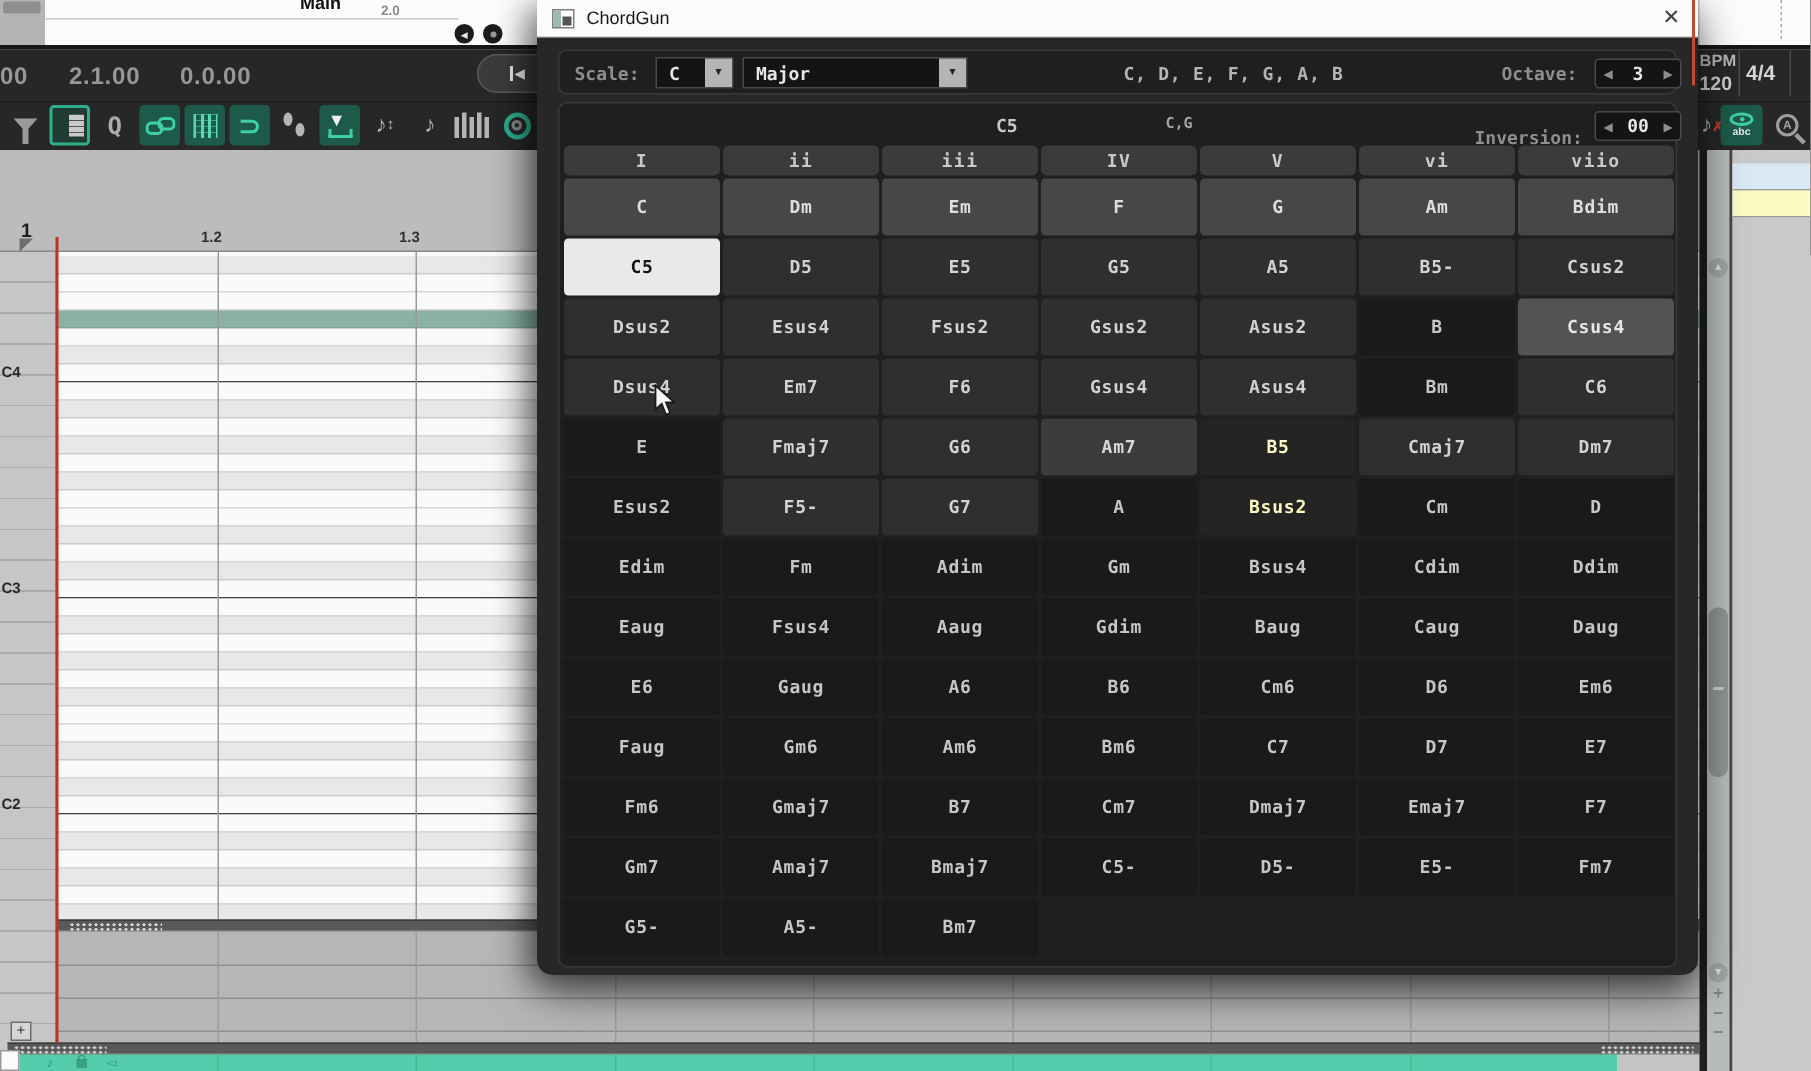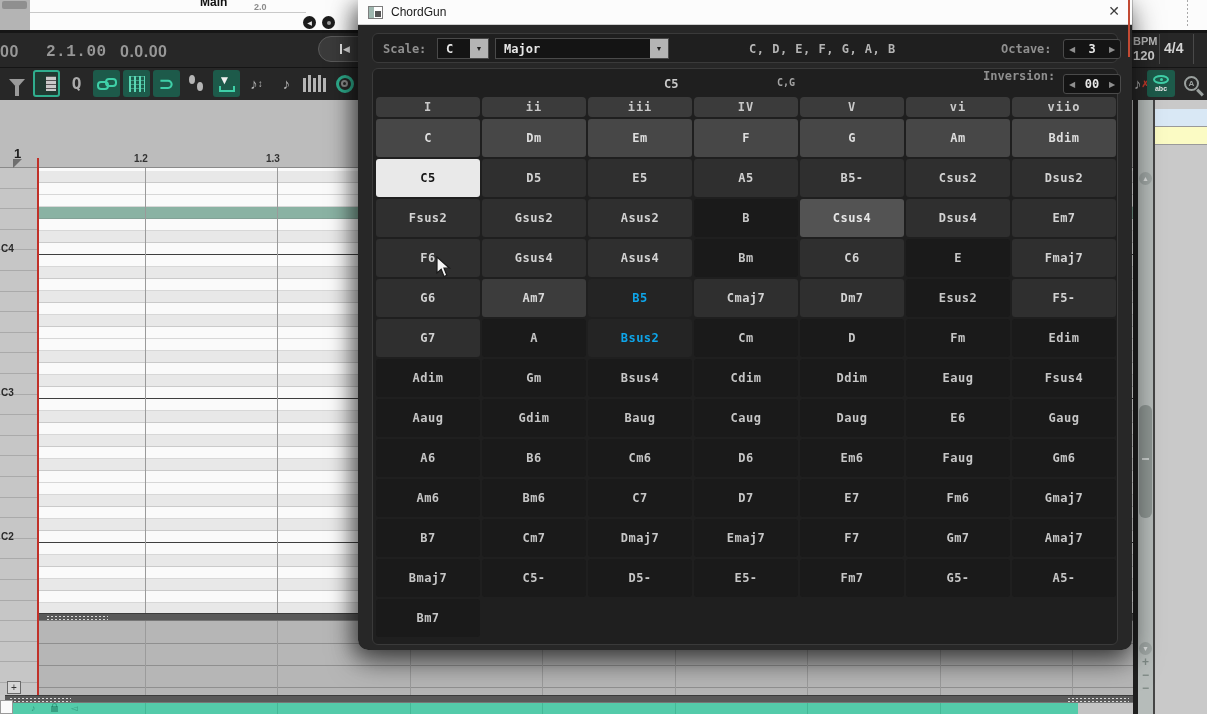--- a/index.html
+++ b/index.html
@@ -142,35 +142,35 @@
   .dd-text{ flex:1; color:#e6e6e6; font-size:12px; padding:3px 0 0 8px; }
   .dd-btn{ width:18px; height:19px; background:#b4b4b4; display:flex; align-items:center; justify-content:center;
      font-size:7px; color:#222; }
   .notes-display{ position:absolute; left:376px; top:8px; font-size:12px; color:#b4b4b4; letter-spacing:.5px; }
   .spinner{ position:absolute; top:5px; width:58px; height:20px; background:#141414; border:1px solid #4a4a4a;
      border-radius:3px; display:flex; align-items:center; }
   .spin-arrow{ width:16px; text-align:center; font-size:8px; color:#8f8f8f; }
   .spin-val{ flex:1; text-align:center; font-size:12px; color:#e8e8e8; }
   .cur-chord{ position:absolute; left:291px; top:8px; font-size:12px; color:#c8c8c8; }
   .cur-notes{ position:absolute; left:404px; top:8px; font-size:10px; color:#a3a3a3; }
-  .inv-label{ left:610px; top:0; }
+  .inv-label{ left:610px; top:16px; }
   .degree-row{ position:absolute; left:3px; top:28px; width:740px; display:grid;
      grid-template-columns:repeat(7,1fr); gap:2px; }
   .degree-cell{ height:20px; background:#3b3b3b; border-radius:4px; color:#c9c9c9; font-size:12px;
      display:flex; align-items:center; justify-content:center; letter-spacing:1px; }
   .chord-grid{ position:absolute; left:3px; top:50px; width:740px; display:grid;
      grid-template-columns:repeat(7,1fr); gap:2px; grid-auto-rows:38px; }
   .chord-cell{ border-radius:3px; font-family:"DejaVu Sans Mono",monospace; font-weight:bold; font-size:12px;
      letter-spacing:.5px; display:flex; align-items:center; justify-content:center; cursor:default; }
   .tone-scale{ background:#474747; color:#dedede; }
   .tone-selected{ background:#e9e9e9; color:#151515; }
   .tone-hover{ background:#535353; color:#e6e6e6; }
   .tone-light{ background:#3c3c3c; color:#d8d8d8; }
   .tone-mid{ background:#2f2f2f; color:#d2d2d2; }
-  .tone-dark{ background:#242424; color:#0ea5e9;text-align:center; }
+  .tone-dark{ background:#242424; color:#fef9c3;text-align:center; }
   .tone-darkest{ background:#1a1a1a; color:#c6c6c6; }
 
   .mouse-cursor{ left:436px; top:256px; z-index:50; }
 </style>
 </head>
 <body>
 
 <div id="stage">
 
   <div class="abs top-left-gray"></div>
@@ -182,21 +182,21 @@
   <div class="abs item-btn" style="left:303px; top:16px;">◀</div>
   <div class="abs item-btn" style="left:322px; top:16px;">
       <span class="item-dot"></span>
     </div>
   <div class="abs top-right-white"></div>
   <div class="abs arrange-dashed"></div>
   <div class="abs top-sep"></div>
 
   <div class="abs mtoolbar"></div>
   <div class="abs pos" style="left:0; top:43px;">00</div>
-  <div class="abs pos" style="left:46px; top:43px;font-family:Liberation Mono, monospace;">2.1.00</div>
+  <div class="abs pos" style="left:46px; top:43px;">2.1.00</div>
   <div class="abs pos" style="left:120px; top:43px;text-align:right;">0.0.00</div>
   <div class="abs transport-pill">
     <span class="tp-bar"></span>
     <span class="tp-tri">◀</span>
   </div>
   <div class="abs bpm-label">BPM</div>
   <div class="abs bpm-value">120</div>
   <div class="abs tempo-sep"></div>
   <div class="abs timesig">4/4</div>
   <div class="abs timesig-sep"></div>
@@ -393,21 +393,21 @@
       <span class="cg-close">✕</span>
     </div>
     <div class="cg-body">
 
       <div class="cg-panel p1">
         <span class="lbl mono" style="left:10px; top:8px;">Scale:</span>
         <span class="dd" style="left:64px; width:52px;">
           <span class="dd-text mono">C</span>
           <span class="dd-btn">▼</span>
         </span>
-        <span class="dd" style="left:122px; width:174px;">
+        <span class="dd" style="left:122px; width:150px;">
           <span class="dd-text mono">Major</span>
           <span class="dd-btn">▼</span>
         </span>
         <span class="notes-display mono">C, D, E, F, G, A, B</span>
         <span class="lbl mono" style="left:628px; top:8px;">Octave:</span>
         <span class="spinner" style="left:690px;">
           <span class="spin-arrow">◀</span>
           <span class="spin-val mono">3</span>
           <span class="spin-arrow">▶</span>
         </span>
@@ -435,24 +435,26 @@
             <div class="chord-cell tone-scale">C</div>
             <div class="chord-cell tone-scale">Dm</div>
             <div class="chord-cell tone-scale">Em</div>
             <div class="chord-cell tone-scale">F</div>
             <div class="chord-cell tone-scale">G</div>
             <div class="chord-cell tone-scale">Am</div>
             <div class="chord-cell tone-scale">Bdim</div>
             <div class="chord-cell tone-selected">C5</div>
             <div class="chord-cell tone-mid">D5</div>
             <div class="chord-cell tone-mid">E5</div>
+            <div class="chord-cell tone-mid">G5</div>
             <div class="chord-cell tone-mid">A5</div>
             <div class="chord-cell tone-mid">B5-</div>
             <div class="chord-cell tone-mid">Csus2</div>
             <div class="chord-cell tone-mid">Dsus2</div>
+            <div class="chord-cell tone-mid">Esus4</div>
             <div class="chord-cell tone-mid">Fsus2</div>
             <div class="chord-cell tone-mid">Gsus2</div>
             <div class="chord-cell tone-mid">Asus2</div>
             <div class="chord-cell tone-darkest">B</div>
             <div class="chord-cell tone-hover">Csus4</div>
             <div class="chord-cell tone-mid">Dsus4</div>
             <div class="chord-cell tone-mid">Em7</div>
             <div class="chord-cell tone-mid">F6</div>
             <div class="chord-cell tone-mid">Gsus4</div>
             <div class="chord-cell tone-mid">Asus4</div>
@@ -465,22 +467,22 @@
             <div class="chord-cell tone-dark">B5</div>
             <div class="chord-cell tone-mid">Cmaj7</div>
             <div class="chord-cell tone-mid">Dm7</div>
             <div class="chord-cell tone-darkest">Esus2</div>
             <div class="chord-cell tone-mid">F5-</div>
             <div class="chord-cell tone-mid">G7</div>
             <div class="chord-cell tone-darkest">A</div>
             <div class="chord-cell tone-dark">Bsus2</div>
             <div class="chord-cell tone-darkest">Cm</div>
             <div class="chord-cell tone-darkest">D</div>
+            <div class="chord-cell tone-darkest">Edim</div>
             <div class="chord-cell tone-darkest">Fm</div>
-            <div class="chord-cell tone-darkest">Edim</div>
             <div class="chord-cell tone-darkest">Adim</div>
             <div class="chord-cell tone-darkest">Gm</div>
             <div class="chord-cell tone-darkest">Bsus4</div>
             <div class="chord-cell tone-darkest">Cdim</div>
             <div class="chord-cell tone-darkest">Ddim</div>
             <div class="chord-cell tone-darkest">Eaug</div>
             <div class="chord-cell tone-darkest">Fsus4</div>
             <div class="chord-cell tone-darkest">Aaug</div>
             <div class="chord-cell tone-darkest">Gdim</div>
             <div class="chord-cell tone-darkest">Baug</div>

